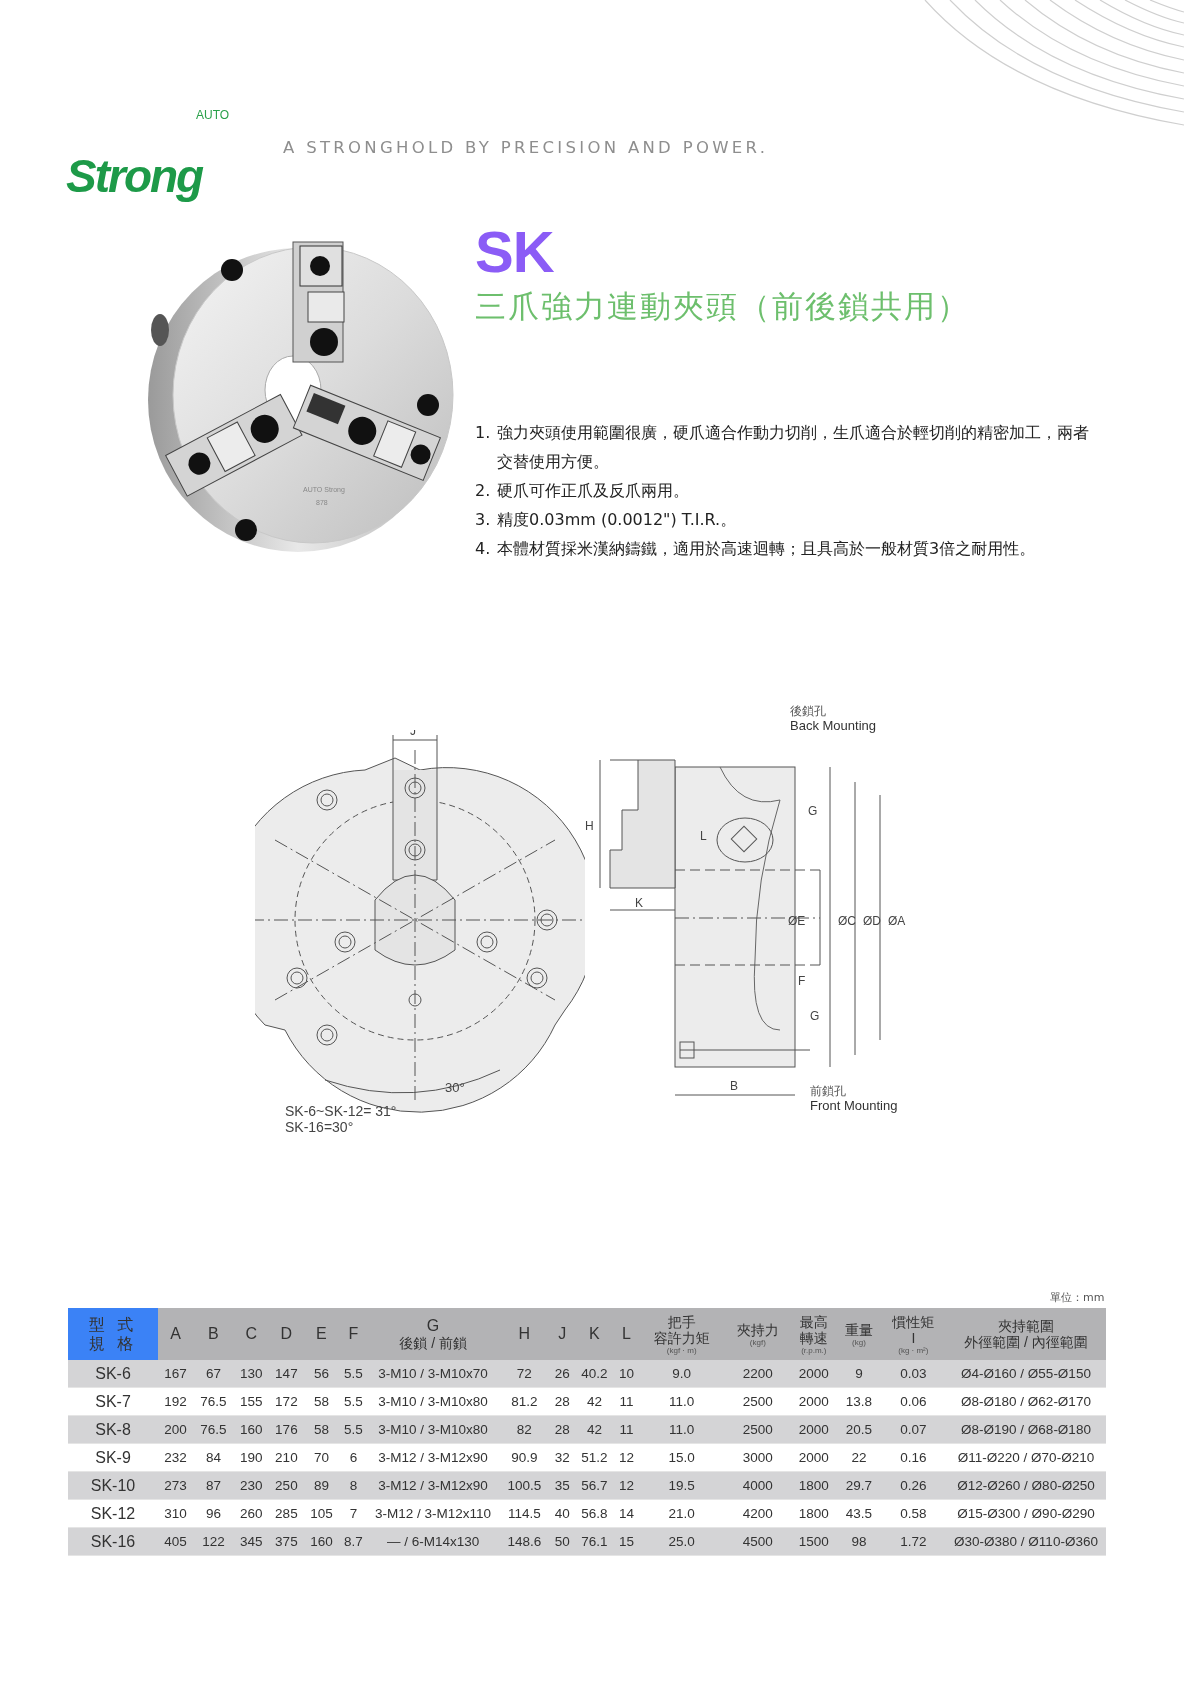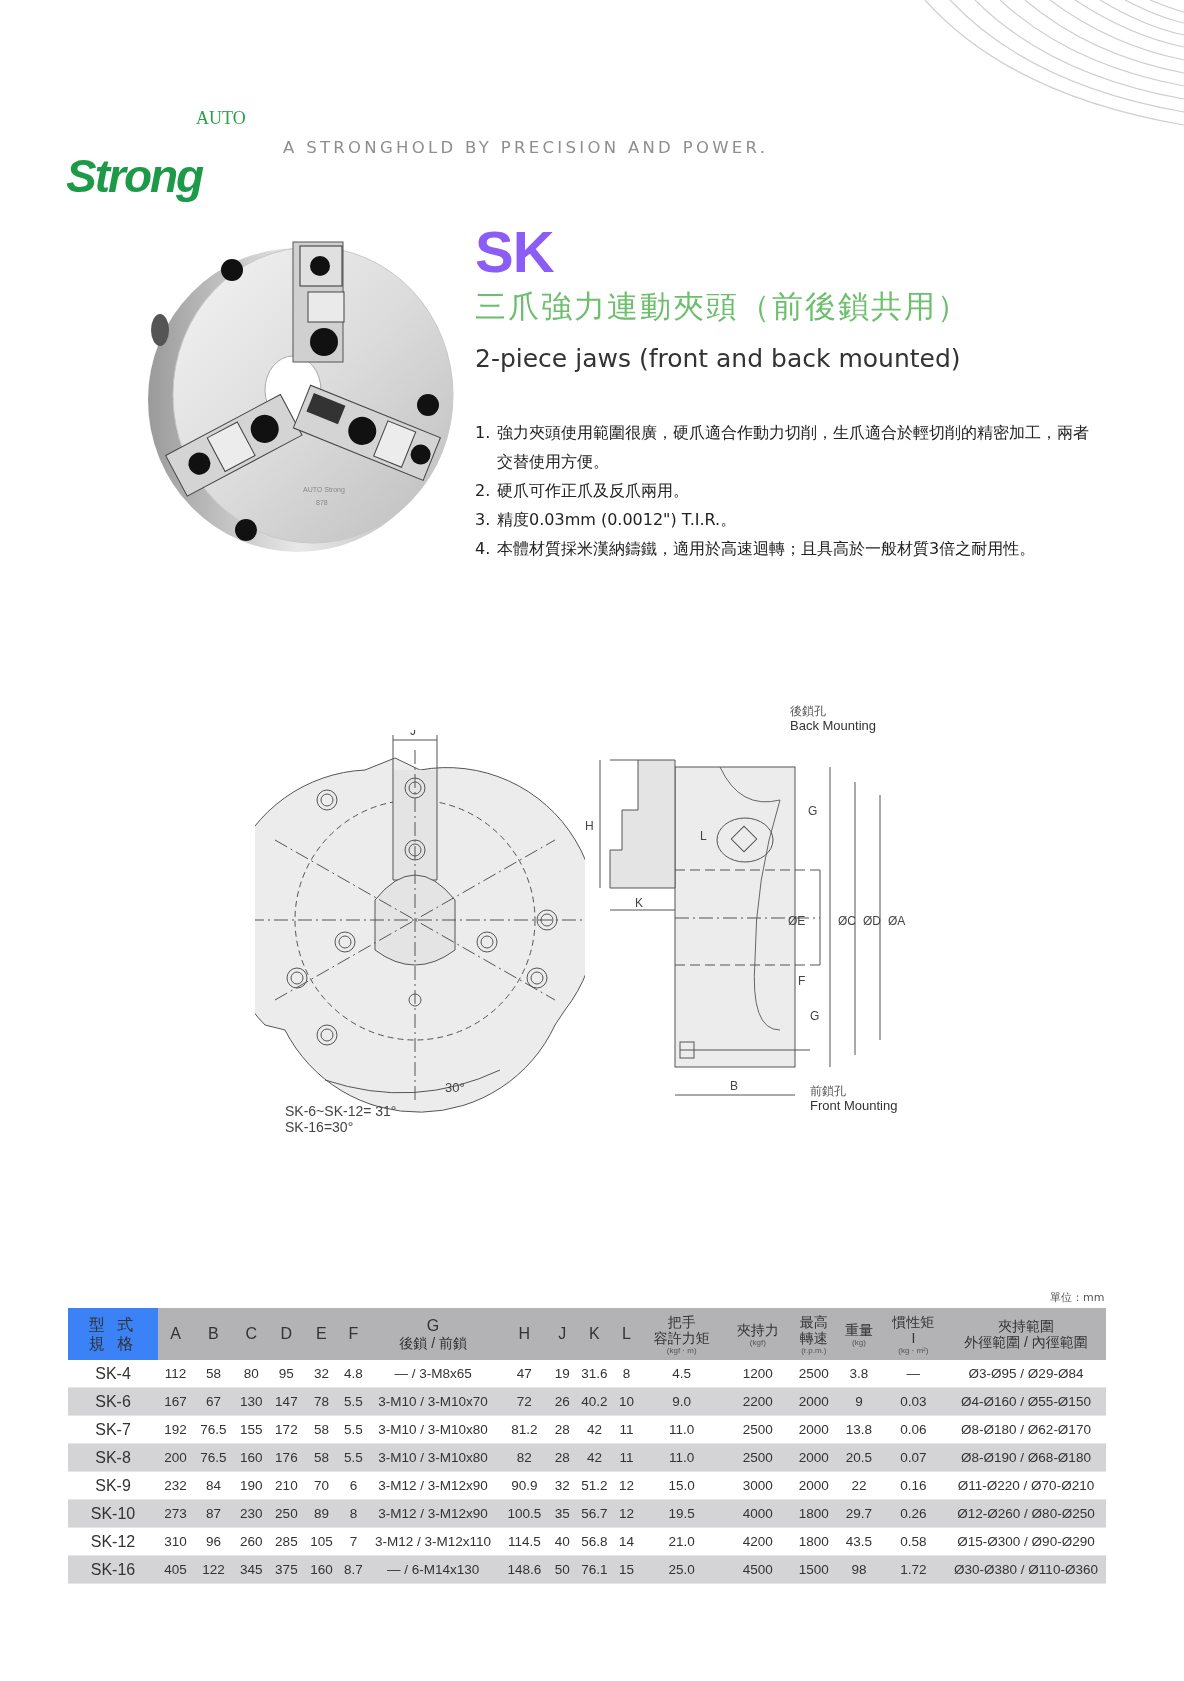--- a/index.html
+++ b/index.html
@@ -2,21 +2,21 @@
 <html><head>
 <meta charset="utf-8">
 <style>
   html, body { margin:0; padding:0; background:#ffffff; }
   body { width:1184px; height:1681px; position:relative; overflow:hidden; font-family:"DejaVu Sans", sans-serif; color:#333; }
   .abs { position:absolute; }
   
   #arcs { position:absolute; left:800px; top:0; width:384px; height:130px; }
   
   #logo { left:66px; top:108px; width:180px; height:60px; }
-  #logo .auto { position:absolute; left:130px; top:0; font-family:Liberation Serif, serif; font-size:18px; color:#2aa04a; letter-spacing:0px; }
+  #logo .auto { position:absolute; left:130px; top:0; font-family:Liberation Sans, sans-serif; font-size:12px; color:#2aa04a; letter-spacing:0px; }
   #logo .word { position:absolute; left:0; top:18px; font-family:"Liberation Sans", sans-serif; font-weight:bold; font-style:italic; font-size:46px; color:#1d9a48; letter-spacing:-2px; line-height:50px;margin-top:25px; }
   #tagline { left:283px; top:138px; font-family:"DejaVu Sans", sans-serif; font-size:16.5px; letter-spacing:3.3px; color:#8e8e8e; }
   
   #photo { left:138px; top:230px; width:320px; height:330px; }
   
   #model-title { left:475px; top:222px; font-family:"Liberation Sans", sans-serif; font-weight:bold; font-size:58px; color:#8b5cf6; letter-spacing:-1px; line-height:60px; }
   #zh-title { left:475px; top:286px; font-size:31px; color:#6dbf6d; letter-spacing:2px; }
   #en-title { left:475px; top:345px; font-size:25px; color:#333; line-height:28px; }
   #features { left:475px; top:418px; width:620px; font-size:16px; color:#222; line-height:29px; }
   #features .item { display:flex; }
@@ -106,21 +106,20 @@
   <circle cx="290" cy="175" r="11" fill="#111"></circle>
   <circle cx="108" cy="300" r="11" fill="#111"></circle>
   <ellipse cx="22" cy="100" rx="9" ry="16" fill="#555"></ellipse>
   <text x="165" y="262" font-size="7" fill="#888">AUTO Strong</text>
   <text x="178" y="275" font-size="7" fill="#888">878</text>
 </svg>
 
 <div id="model-title" class="abs">SK</div>
 <div id="zh-title" class="abs">三爪強力連動夾頭（前後鎖共用）</div>
 <div id="en-title" class="abs">
-  <div>2-piece jaws (front and back mounted)</div>
 </div>
 
 <div id="features" class="abs">
   <div class="item">
     <span class="num">1.</span>
     <span class="txt">強力夾頭使用範圍很廣，硬爪適合作動力切削，生爪適合於輕切削的精密加工，兩者交替使用方便。</span>
   </div>
   <div class="item">
     <span class="num">2.</span>
     <span class="txt">硬爪可作正爪及反爪兩用。</span>
@@ -259,47 +258,27 @@
         <span class="zh">I</span>
         <span class="sub">(kg · m²)</span>
       </th>
       <th style="width:160px;">
         <span class="zh">夾持範圍</span>
         <span class="zh">外徑範圍 / 內徑範圍</span>
       </th>
     </tr>
   </thead>
   <tbody id="tbody">
-      <tr>
-        <td class="model">SK-4</td>
-        <td>112</td>
-        <td>58</td>
-        <td>80</td>
-        <td>95</td>
-        <td>32</td>
-        <td>4.8</td>
-        <td>— / 3-M8x65</td>
-        <td>47</td>
-        <td>19</td>
-        <td>31.6</td>
-        <td>8</td>
-        <td>4.5</td>
-        <td>1200</td>
-        <td>2500</td>
-        <td>3.8</td>
-        <td>—</td>
-        <td>Ø3-Ø95 / Ø29-Ø84</td>
-      </tr>
       <tr class="alt">
         <td class="model">SK-6</td>
         <td>167</td>
         <td>67</td>
         <td>130</td>
         <td>147</td>
-        <td>78</td>
+        <td>56</td>
         <td>5.5</td>
         <td>3-M10 / 3-M10x70</td>
         <td>72</td>
         <td>26</td>
         <td>40.2</td>
         <td>10</td>
         <td>9.0</td>
         <td>2200</td>
         <td>2000</td>
         <td>9</td>

